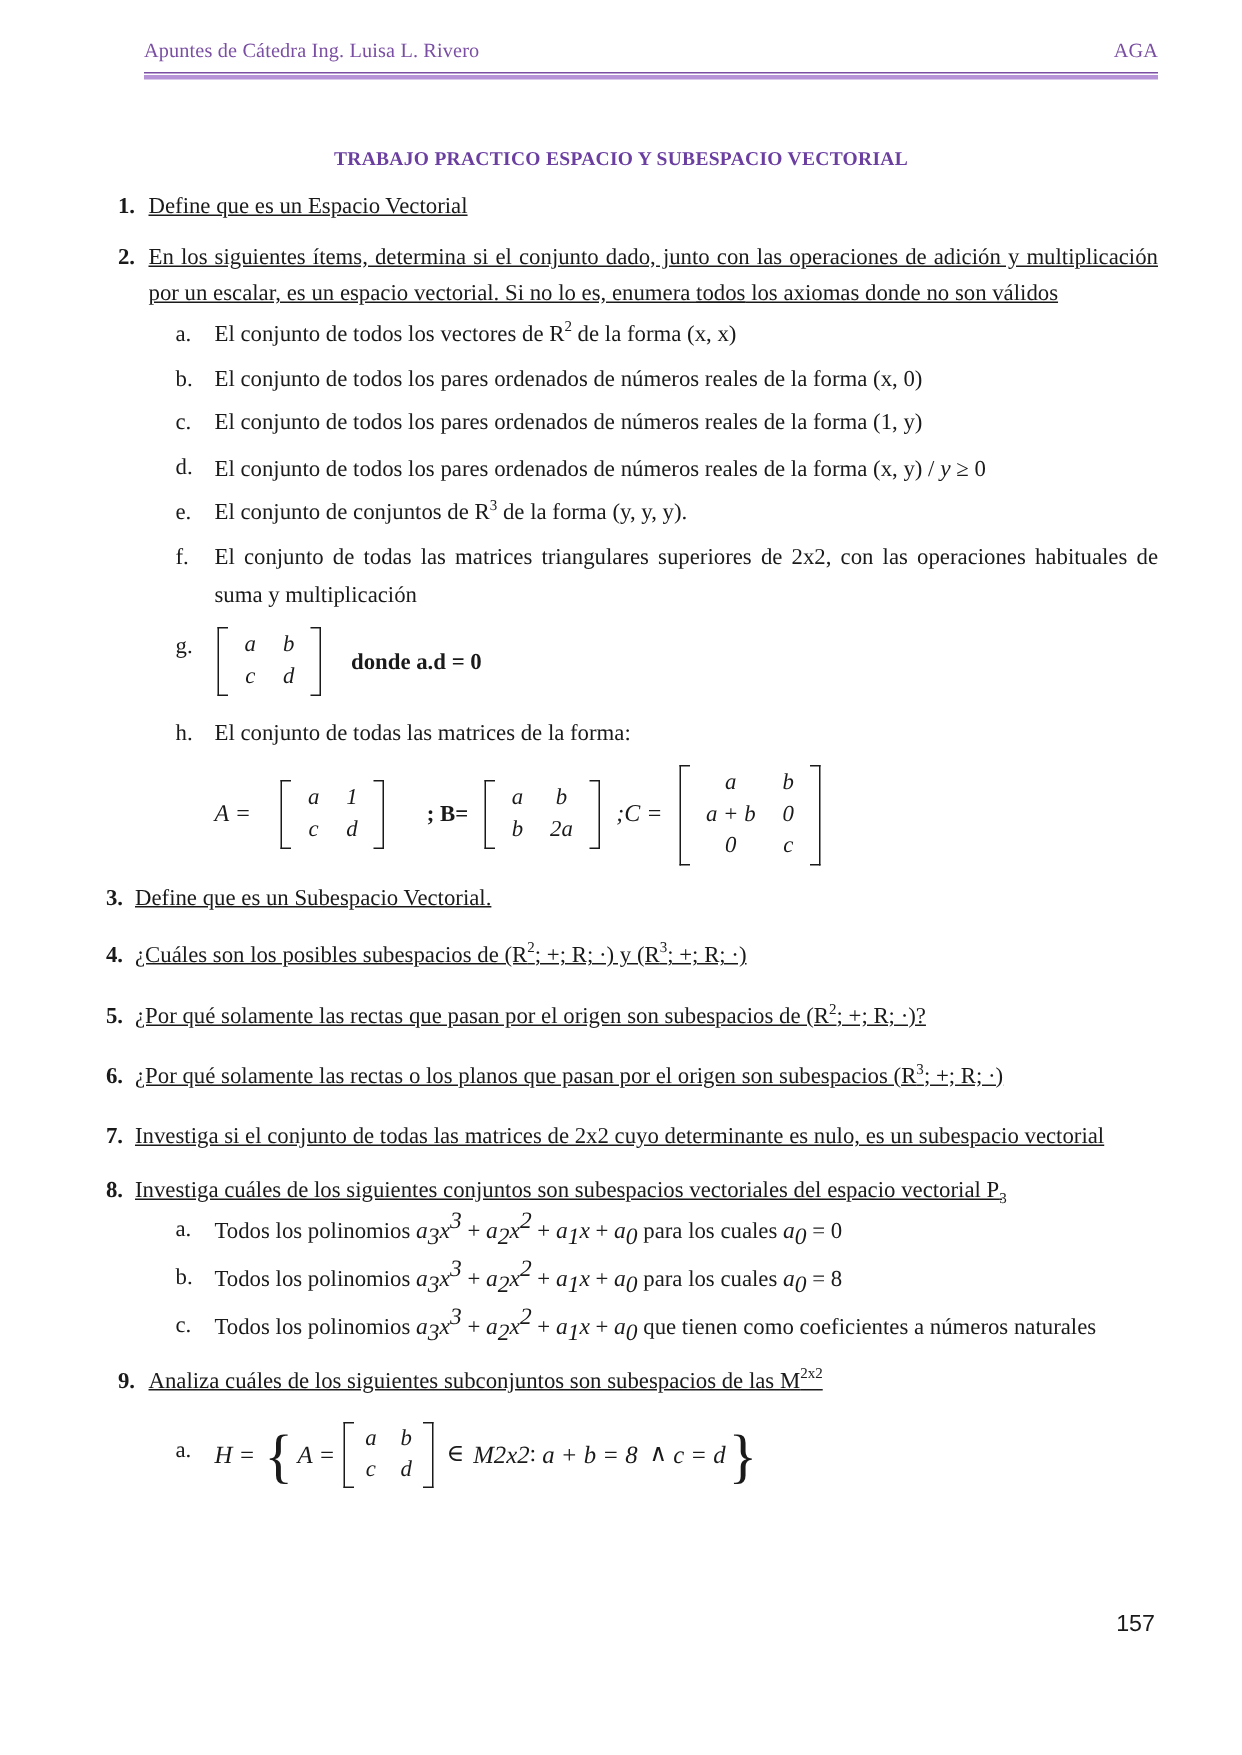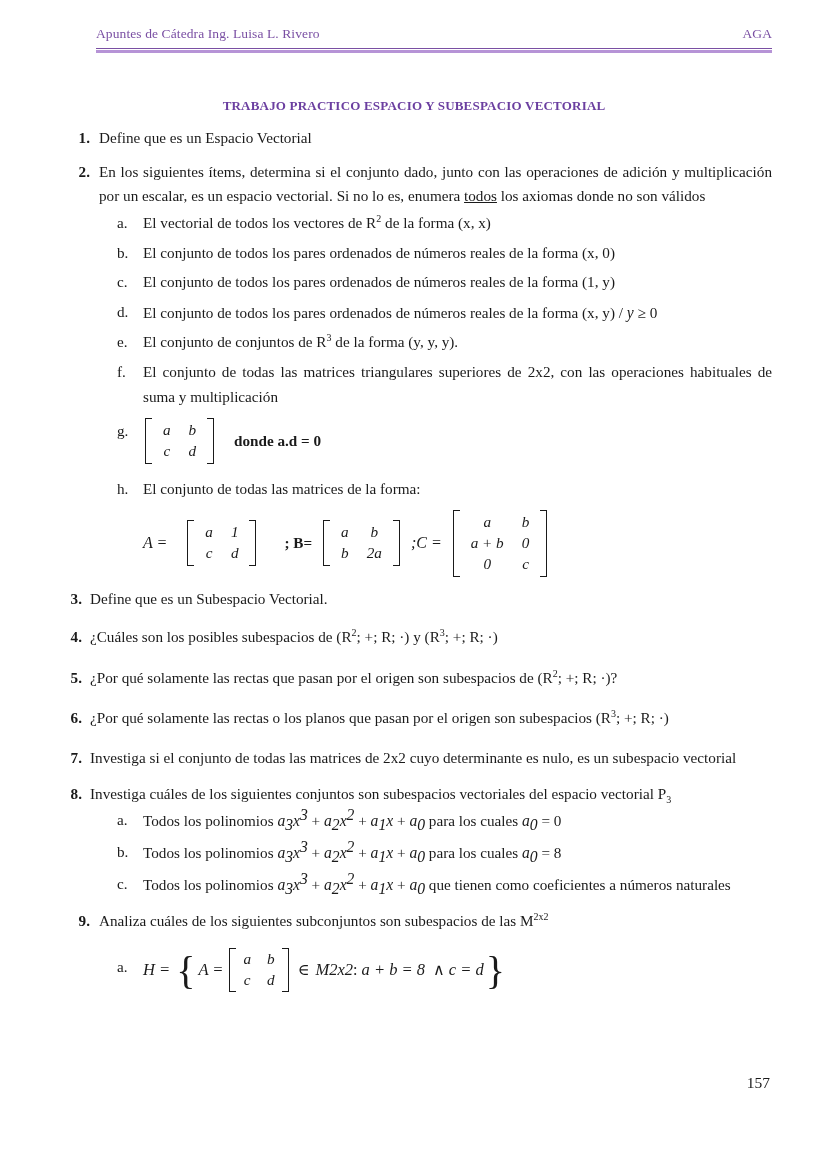--- a/index.html
+++ b/index.html
@@ -94,20 +94,21 @@
     margin-bottom: 2px;
   }
   .item > .num {
     font-weight: bold;
     flex: 0 0 auto;
     text-align: right;
     font-size: 15.2px;
   }
   .item > .body {
     flex: 1 1 auto;
+    text-decoration: underline;
   }
 
   
   .it1  { margin-top: 0px; }
   .it2  { margin-top: 9px; }
   .it3  { margin-top: 10px; }
   .it4  { margin-top: 14px; }
   .it5  { margin-top: 16px; }
   .it6  { margin-top: 15px; }
   .it7  { margin-top: 16px; }
@@ -256,21 +257,21 @@
     font-style: normal;
     font-size: 16px;
   }
 
   
   .page-number {
     position: absolute;
     right: 58px;
     bottom: 78px;
     font-size: 15.5px;
-    font-family: Liberation Serif, serif;
+    font-family: Liberation Sans, sans-serif;
     color: #1a1a1a;
   }
 </style>
 </head>
 <body>
 
 <div class="page">
 
   <div class="header">
     <div class="header-left">Apuntes de Cátedra Ing. Luisa L. Rivero</div>
@@ -292,21 +293,21 @@
 
     <div class="item it2">
       <div class="num num-w30">2.</div>
       <div class="body justify"><span>En los siguientes ítems, determina si el conjunto dado, junto con las operaciones de adición y multiplicación por un escalar, es un espacio vectorial. Si no lo es, enumera </span><span class="u">todos</span><span> los axiomas donde no son válidos</span></div>
     </div>
 
     <div class="sub">
 
       <div class="subitem">
         <div class="letter">a.</div>
-        <div class="sbody"><span>El vectorial de todos los vectores de R</span><sup>2</sup><span> de la forma (x, x)</span></div>
+        <div class="sbody"><span>El conjunto de todos los vectores de R</span><sup>2</sup><span> de la forma (x, x)</span></div>
       </div>
 
       <div class="subitem">
         <div class="letter">b.</div>
         <div class="sbody">El conjunto de todos los pares ordenados de números reales de la forma (x, 0)</div>
       </div>
 
       <div class="subitem">
         <div class="letter">c.</div>
         <div class="sbody">El conjunto de todos los pares ordenados de números reales de la forma (1, y)</div>

